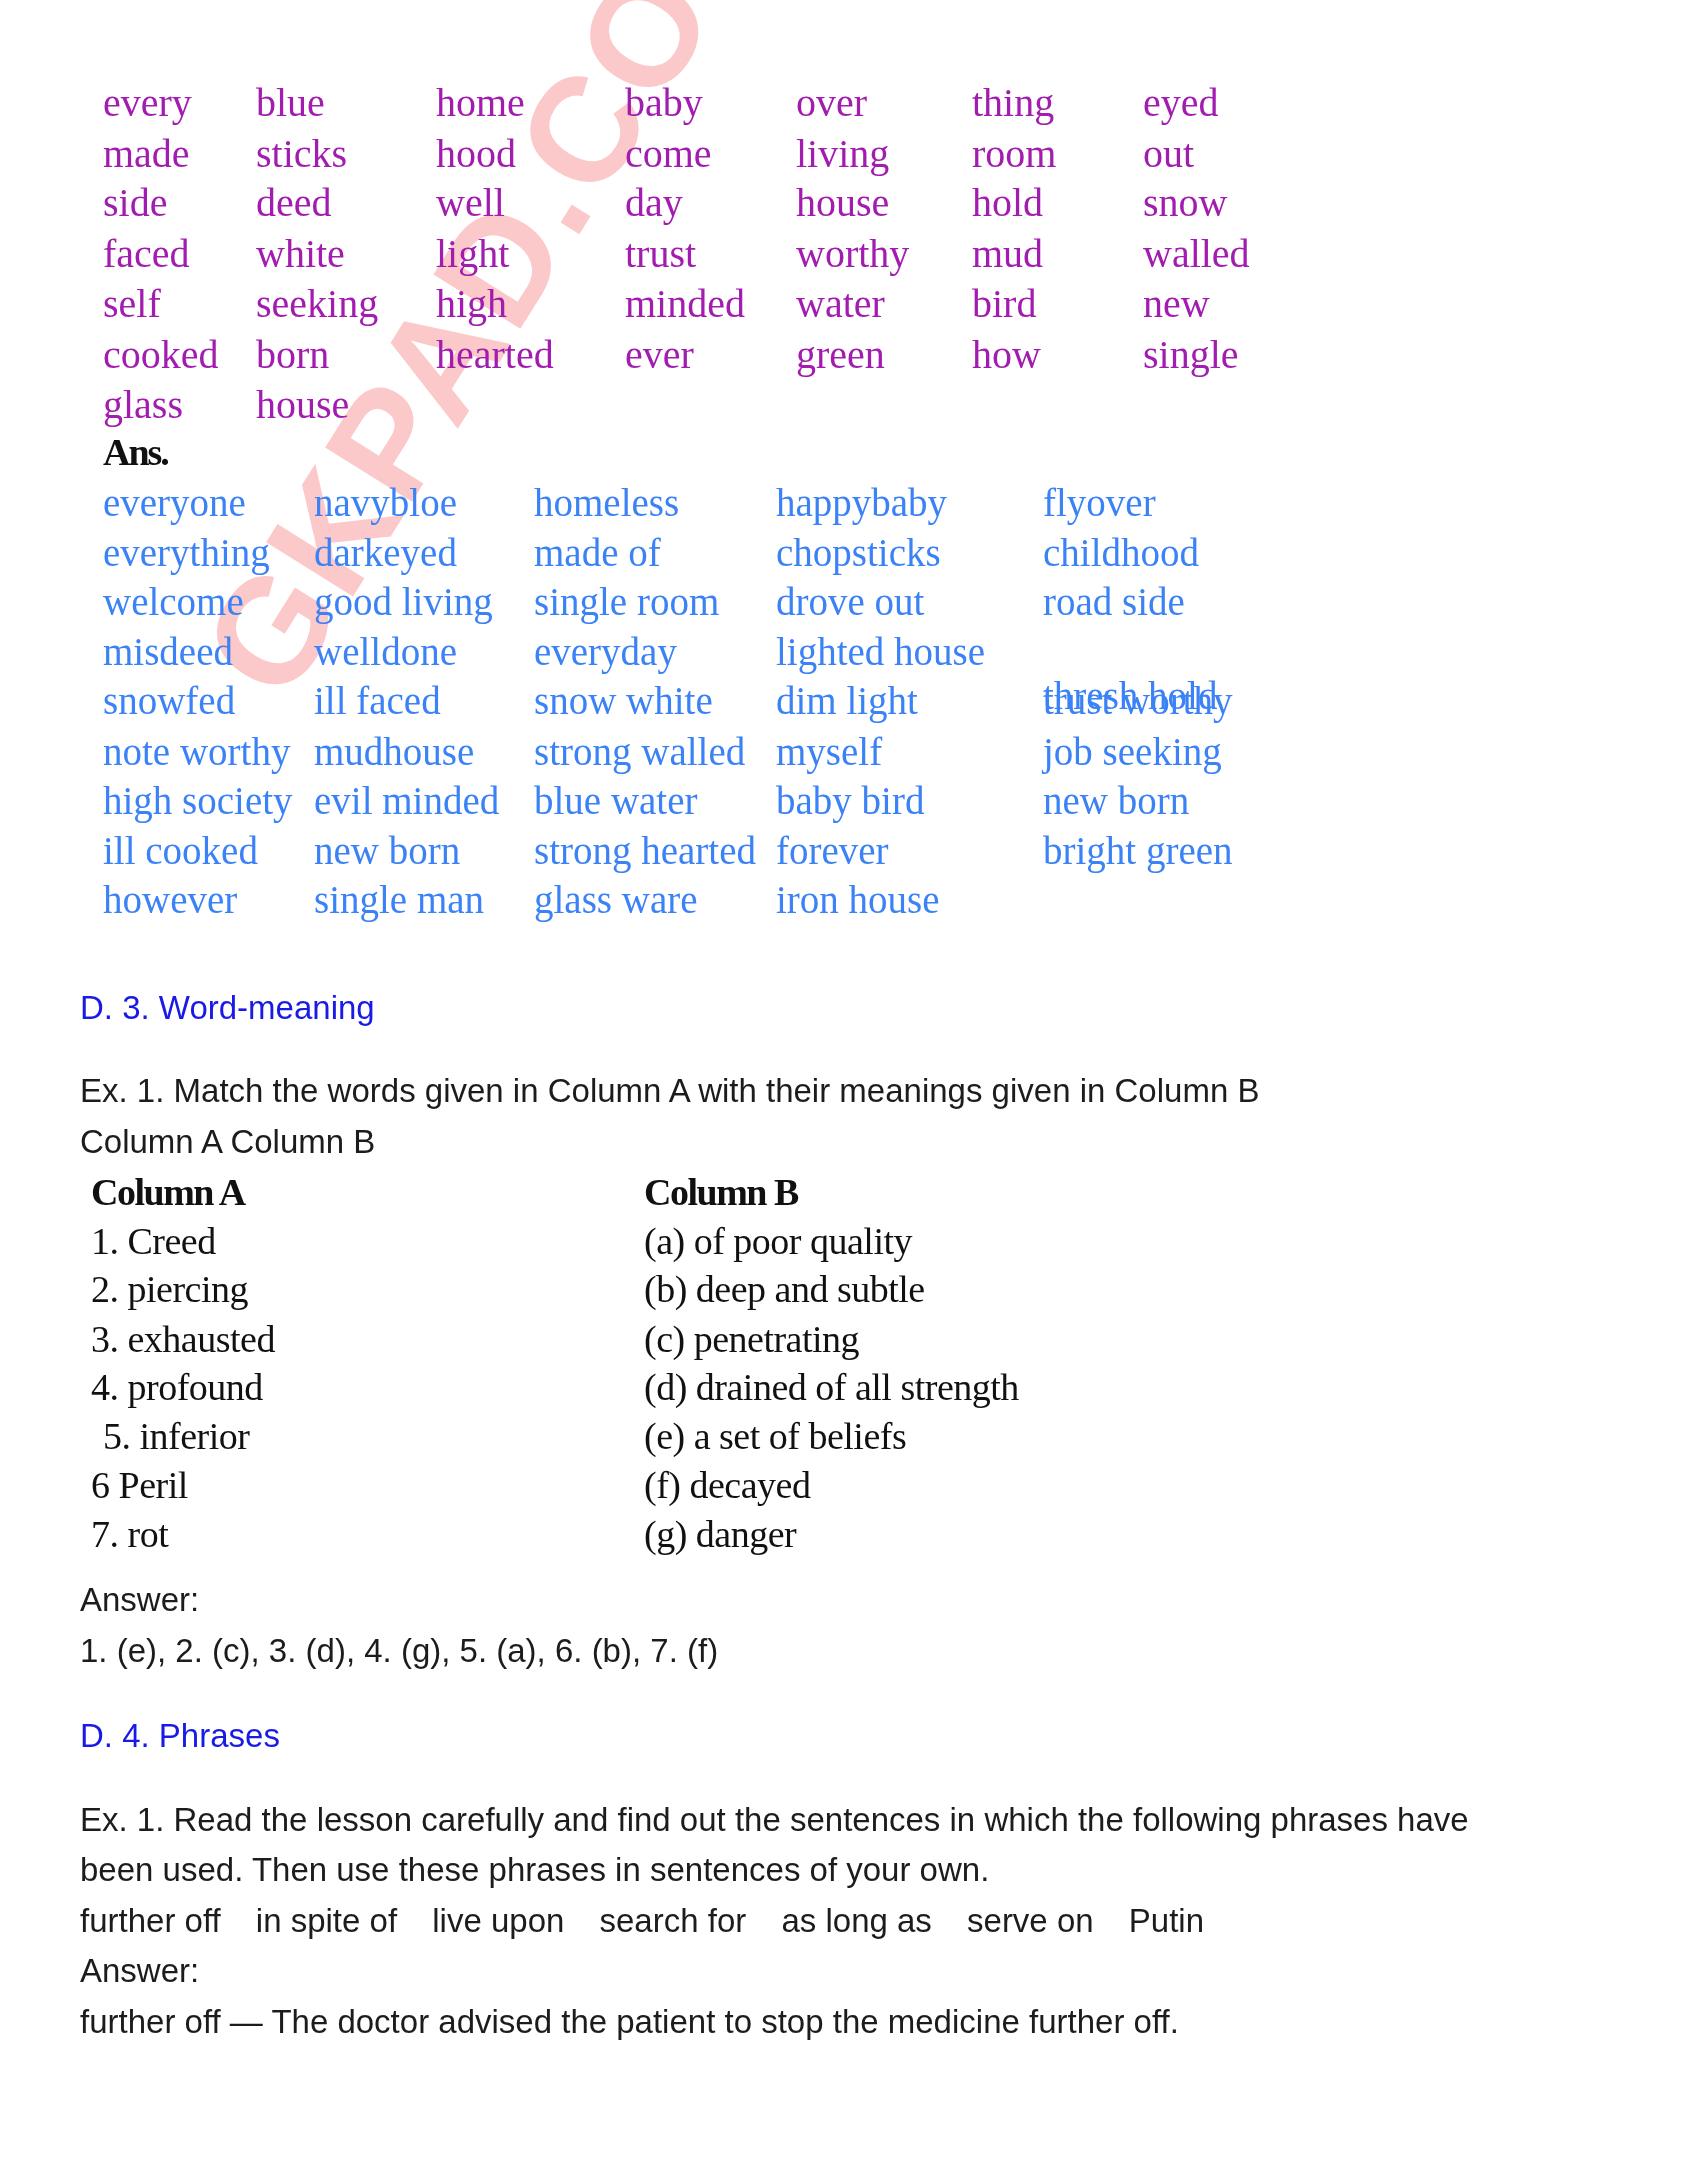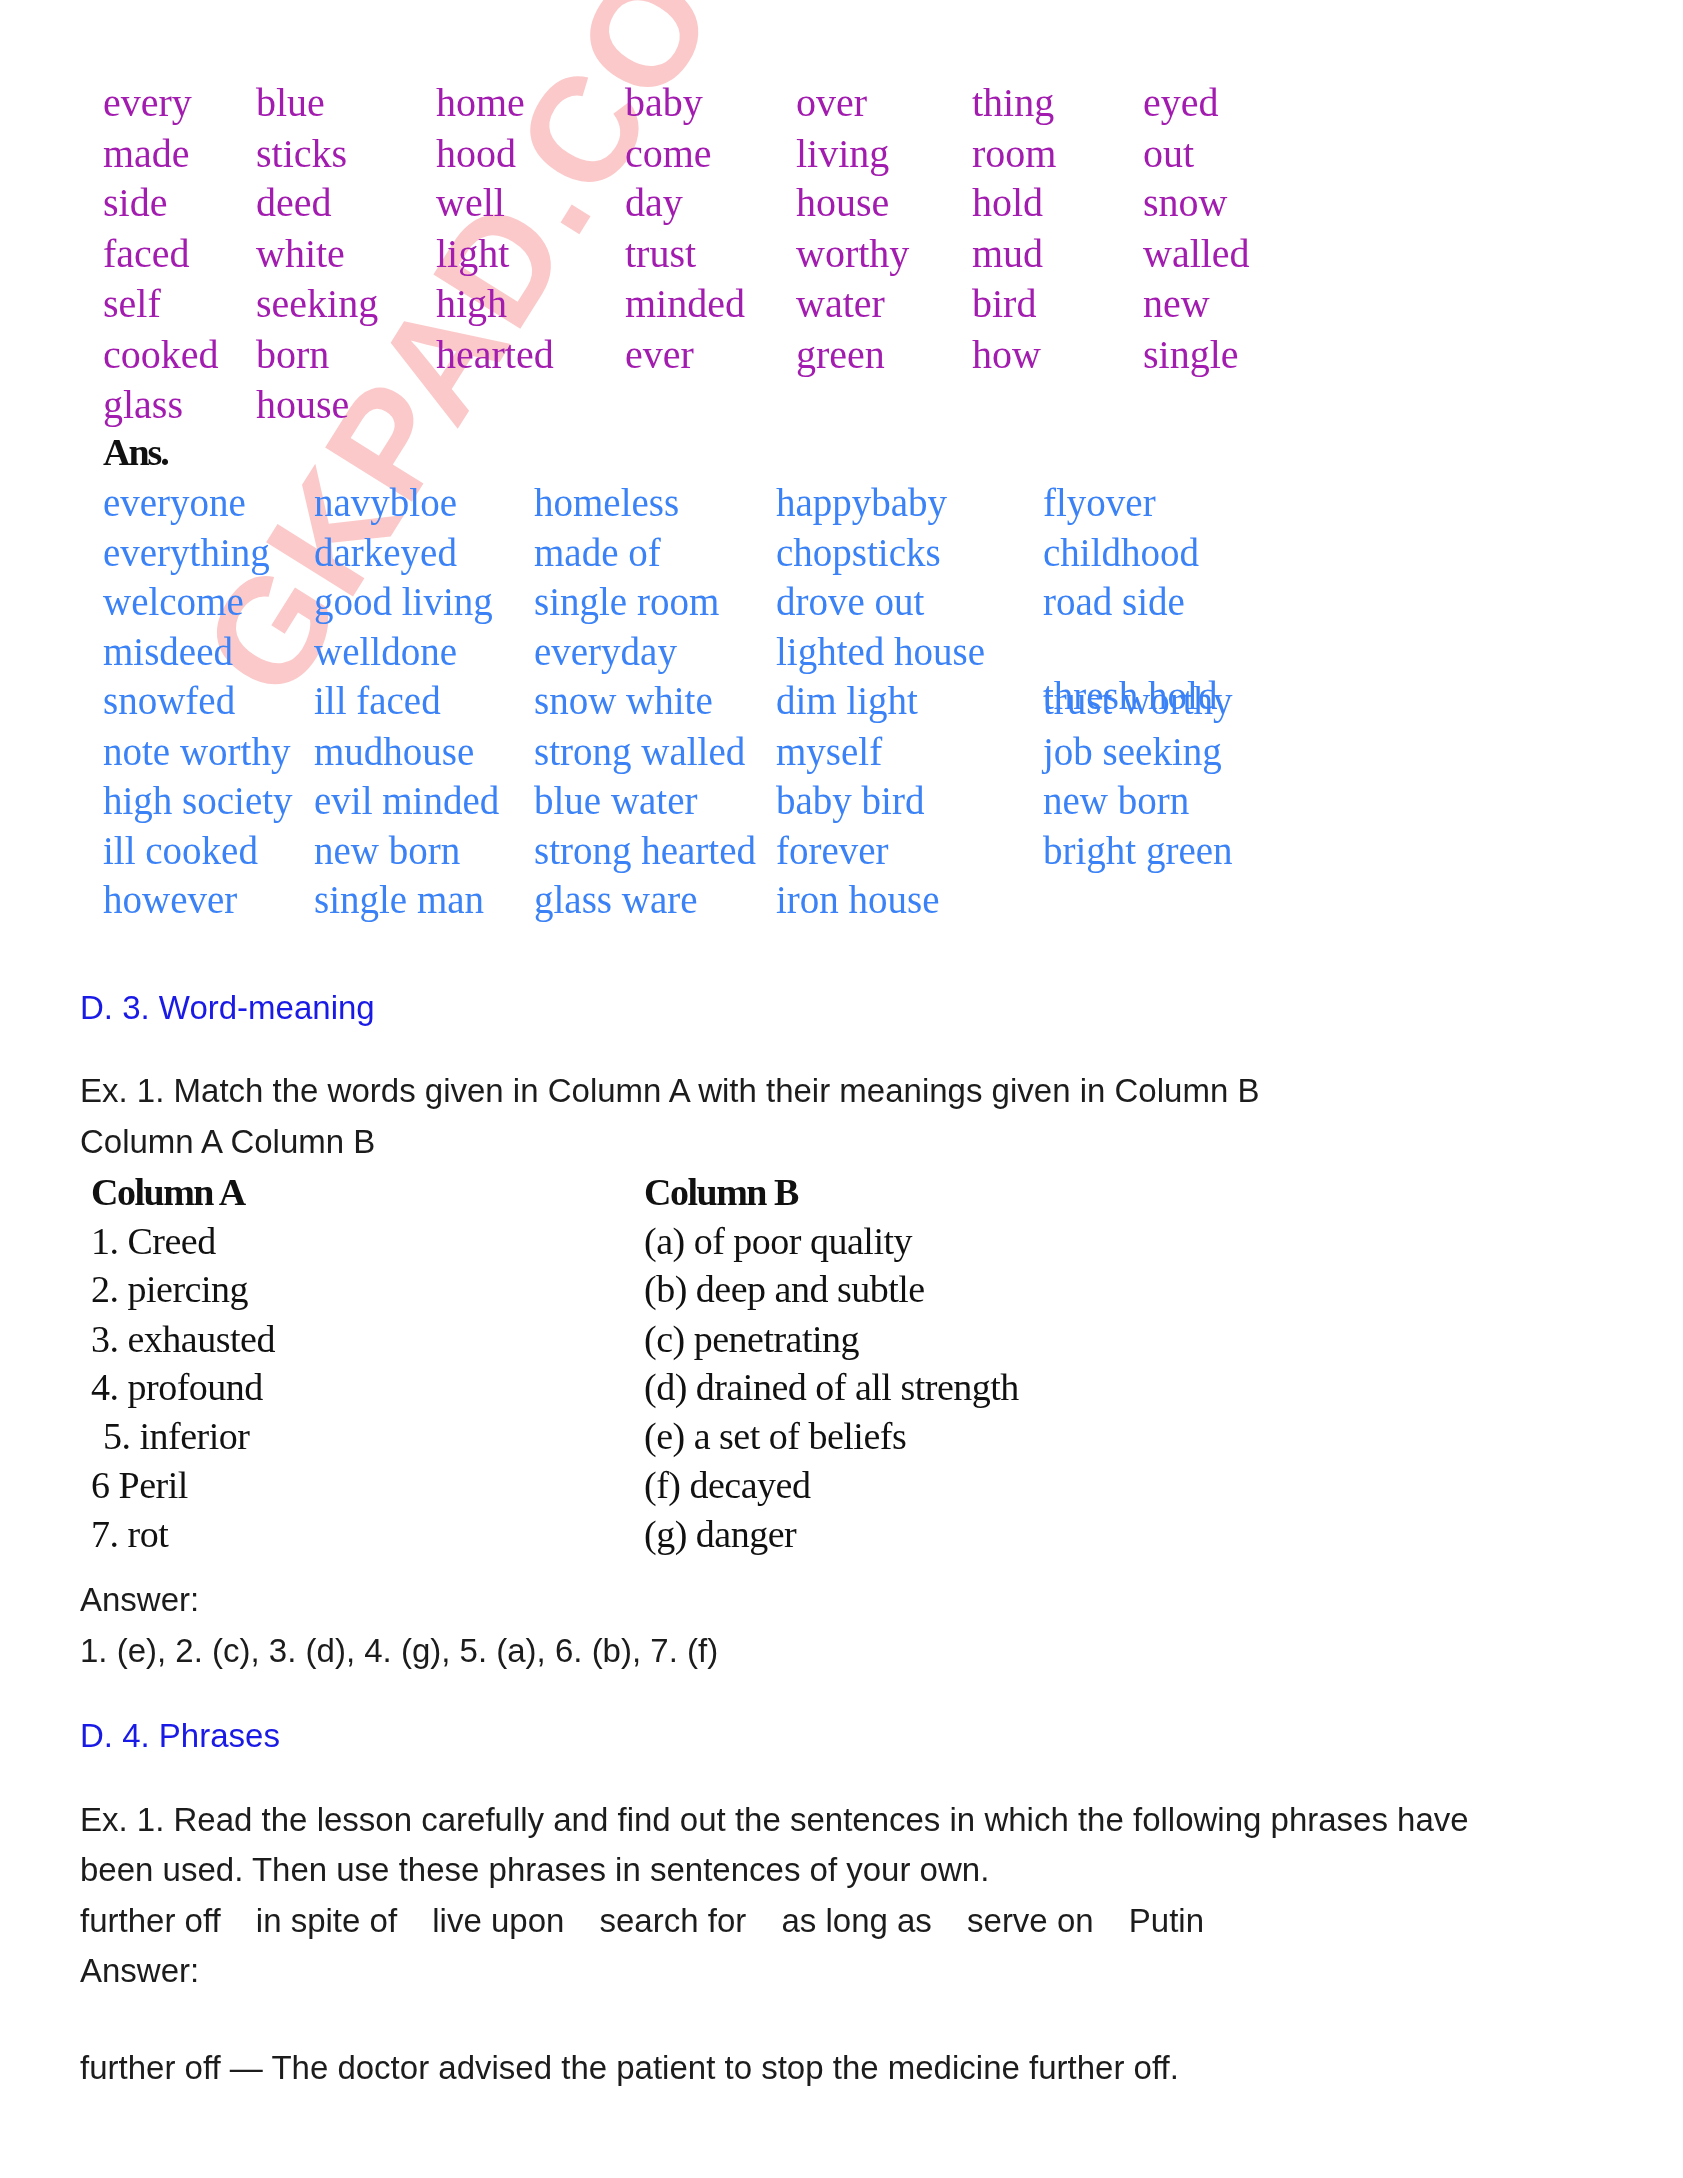--- a/index.html
+++ b/index.html
@@ -172,14 +172,14 @@
   <span>further off</span><span style="display:inline-block;width:26px"></span>
   <span>in spite of</span><span style="display:inline-block;width:26px"></span>
   <span>live upon</span><span style="display:inline-block;width:26px"></span>
   <span>search for</span><span style="display:inline-block;width:26px"></span>
   <span>as long as</span><span style="display:inline-block;width:26px"></span>
   <span>serve on</span><span style="display:inline-block;width:26px"></span>
   <span>Putin</span>
 </div>
 
 <div class="abs sans para" style="left:80px;top:1951px;">Answer:</div>
-<div class="abs sans para" style="left:80px;top:2002px;margin-top:46px;">further off — The doctor advised the patient to stop the medicine further off.</div>
+<div class="abs sans para" style="left:80px;top:2002px;">further off — The doctor advised the patient to stop the medicine further off.</div>
 
 
 </body></html>

